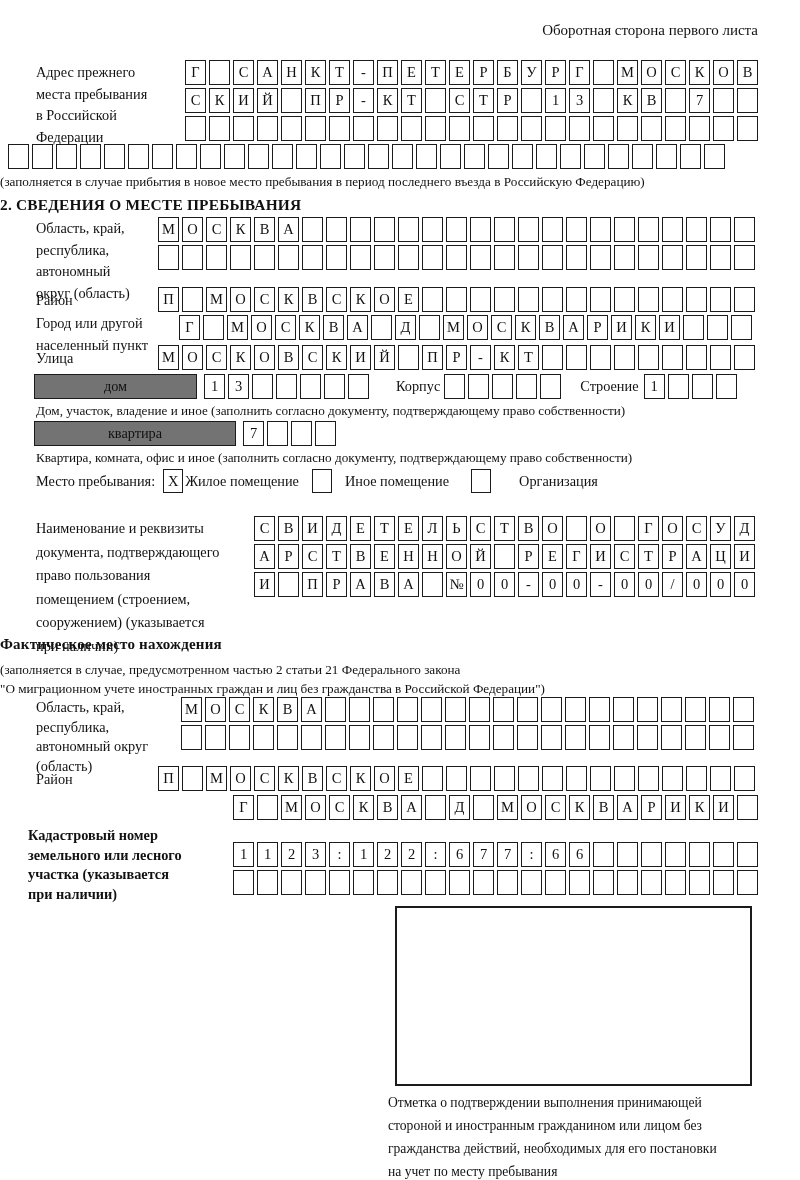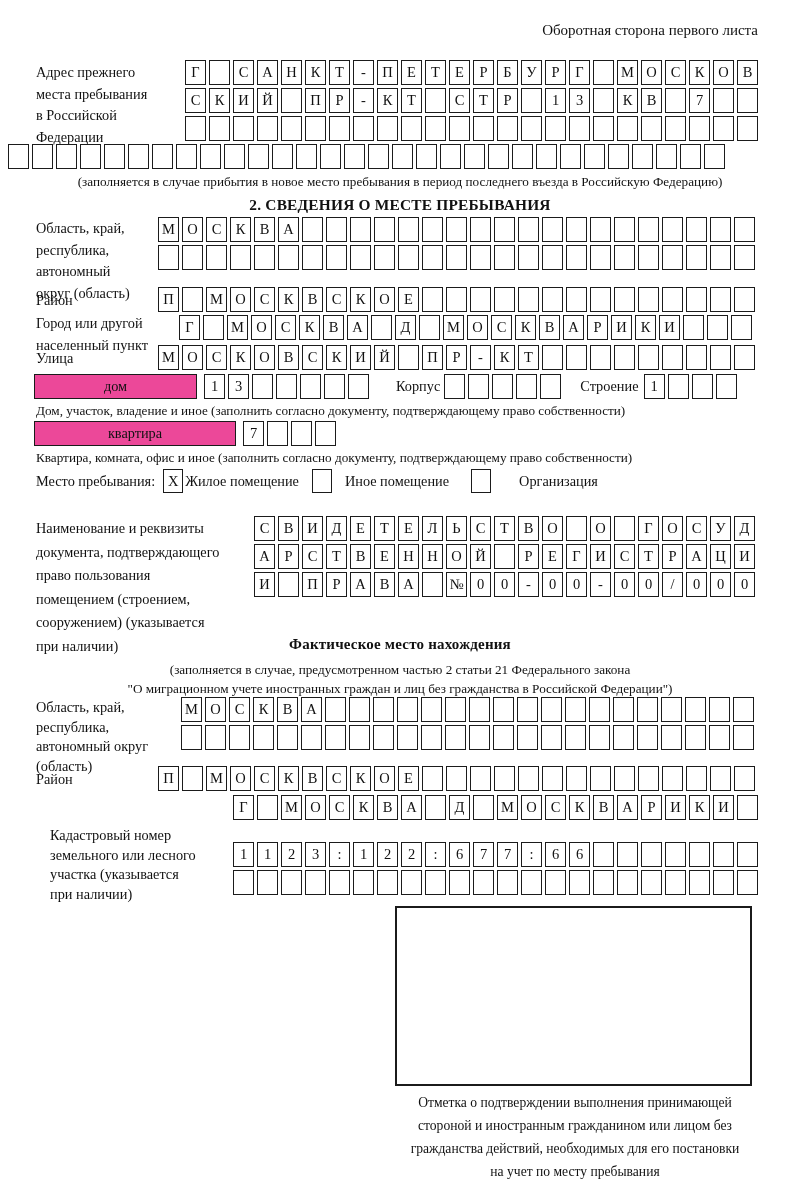--- a/index.html
+++ b/index.html
@@ -10,35 +10,35 @@
     color:#111;
     font-family:"Liberation Serif","DejaVu Serif",serif;
     overflow:hidden;
   }
   .abs{position:absolute;}
   .label{
     font-size:14.3px;line-height:21.5px;
     white-space:pre-line;color:#111;
   }
   .note{font-size:13.2px;color:#111;}
-  .center{text-align:center;}
+  .center{text-align:left;}
   .heading{font-size:15.4px;font-weight:bold;letter-spacing:.2px;}
   .cellrow{display:flex;gap:3px;}
   .cell{
     display:inline-flex;align-items:center;justify-content:center;
     width:21px;height:25px;box-sizing:border-box;
     border:1.5px solid #1b1b1b;background:#fff;
     font-size:14.5px;line-height:1;flex:0 0 auto;
     font-family:"Liberation Serif","DejaVu Serif",serif;
   }
   .rows .cellrow{margin-bottom:3px;}
   .labelbox{
     display:inline-flex;align-items:center;justify-content:center;
     height:25px;box-sizing:border-box;border:1.5px solid #1b1b1b;
-    font-size:14.3px;flex:0 0 auto;background:#ec4899;
+    font-size:14.3px;flex:0 0 auto;background:#737373;
   }
   .inline-flex{display:flex;align-items:center;}
   .checkbox{
     display:inline-flex;align-items:center;justify-content:center;
     width:20px;height:24px;box-sizing:border-box;
     border:1.5px solid #1b1b1b;font-size:14.5px;background:#fff;flex:0 0 auto;
   }
   .opt-label{font-size:14.3px;}
   .stamp-box{
     box-sizing:border-box;border:2px solid #1b1b1b;background:#fff;
@@ -558,21 +558,21 @@
       <span class="cell">К</span>
       <span class="cell">В</span>
       <span class="cell">А</span>
       <span class="cell">Р</span>
       <span class="cell">И</span>
       <span class="cell">К</span>
       <span class="cell">И</span>
       <span class="cell"></span>
     </div>
 
-  <div class="abs label" style="left:50px;top:826px;width:190px;line-height:19.5px;">Кадастровый номер
+  <div class="abs label" style="left:28px;top:826px;width:190px;line-height:19.5px;font-weight:bold;">Кадастровый номер
 земельного или лесного
 участка (указывается
 при наличии)</div>
   <div class="abs rows" style="left:233px;top:842px;">
     <div class="cellrow">
         <span class="cell">1</span>
         <span class="cell">1</span>
         <span class="cell">2</span>
         <span class="cell">3</span>
         <span class="cell">:</span>

